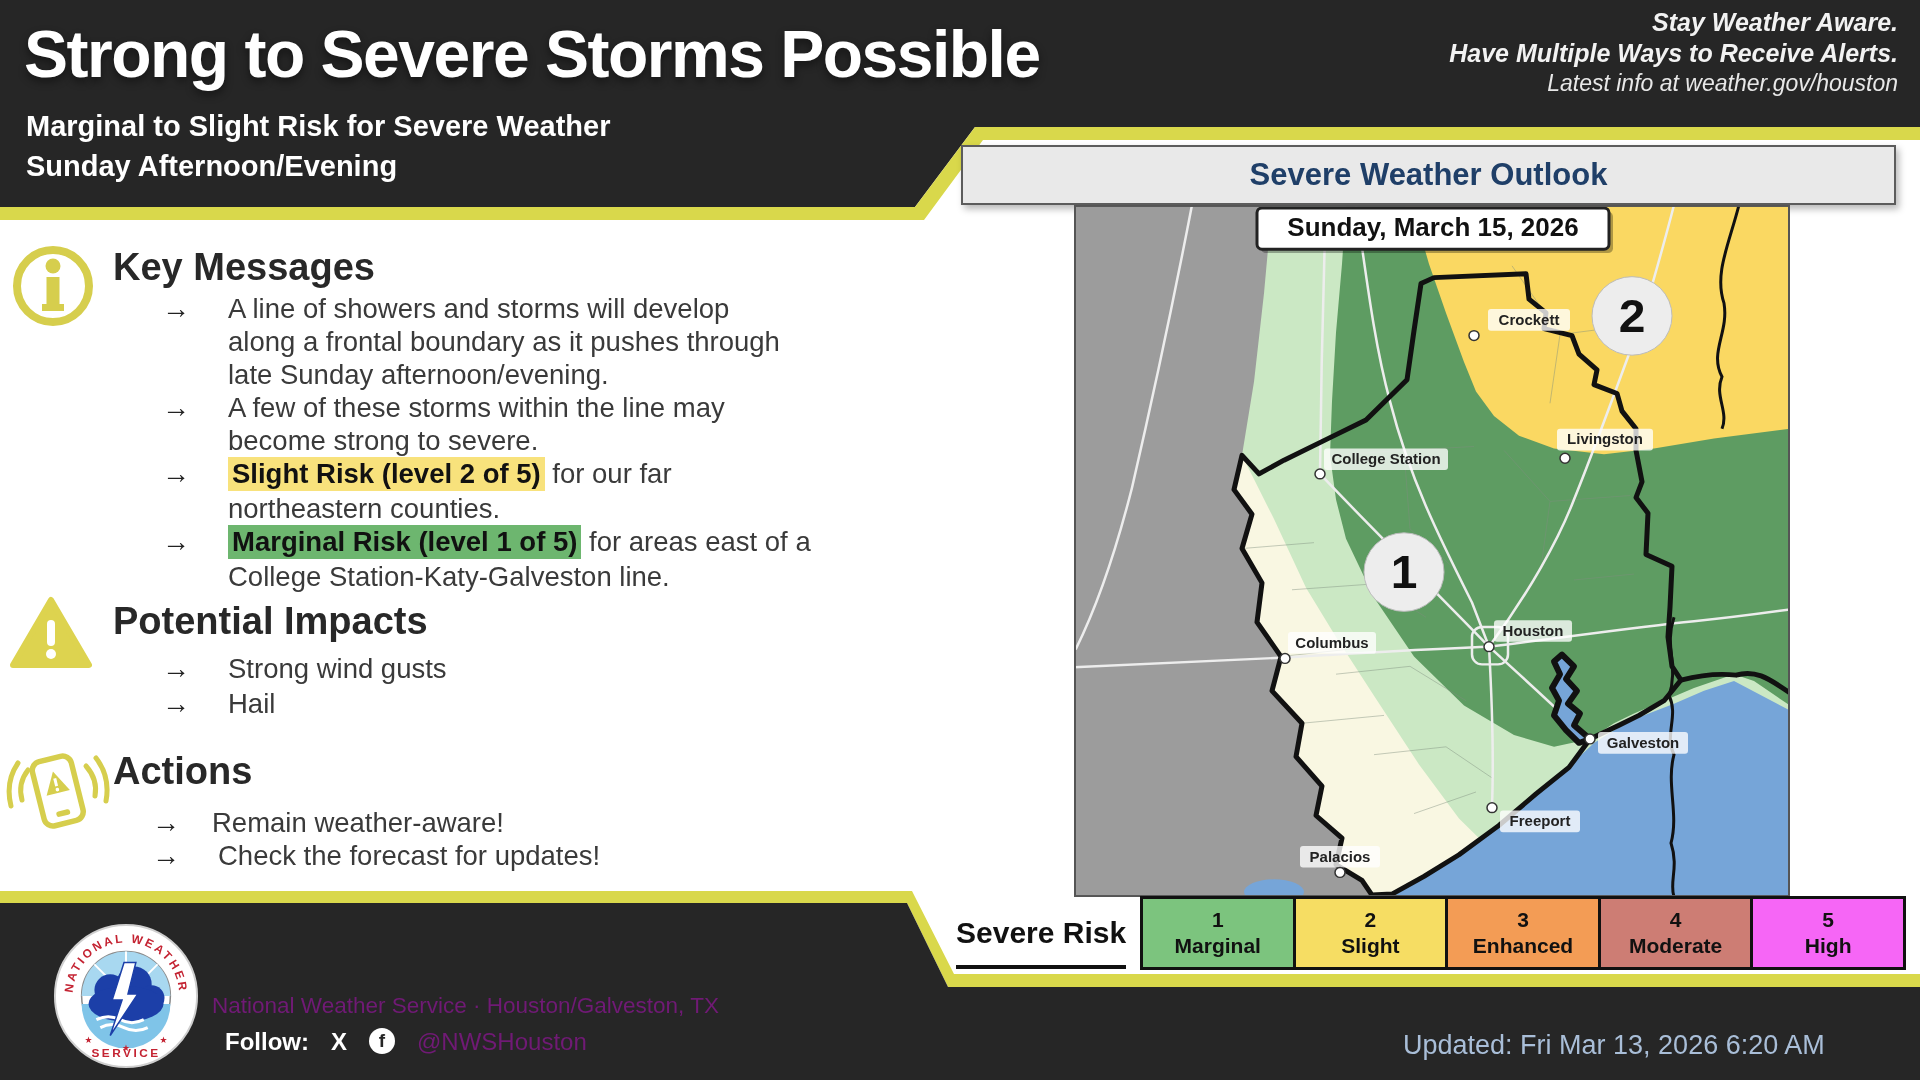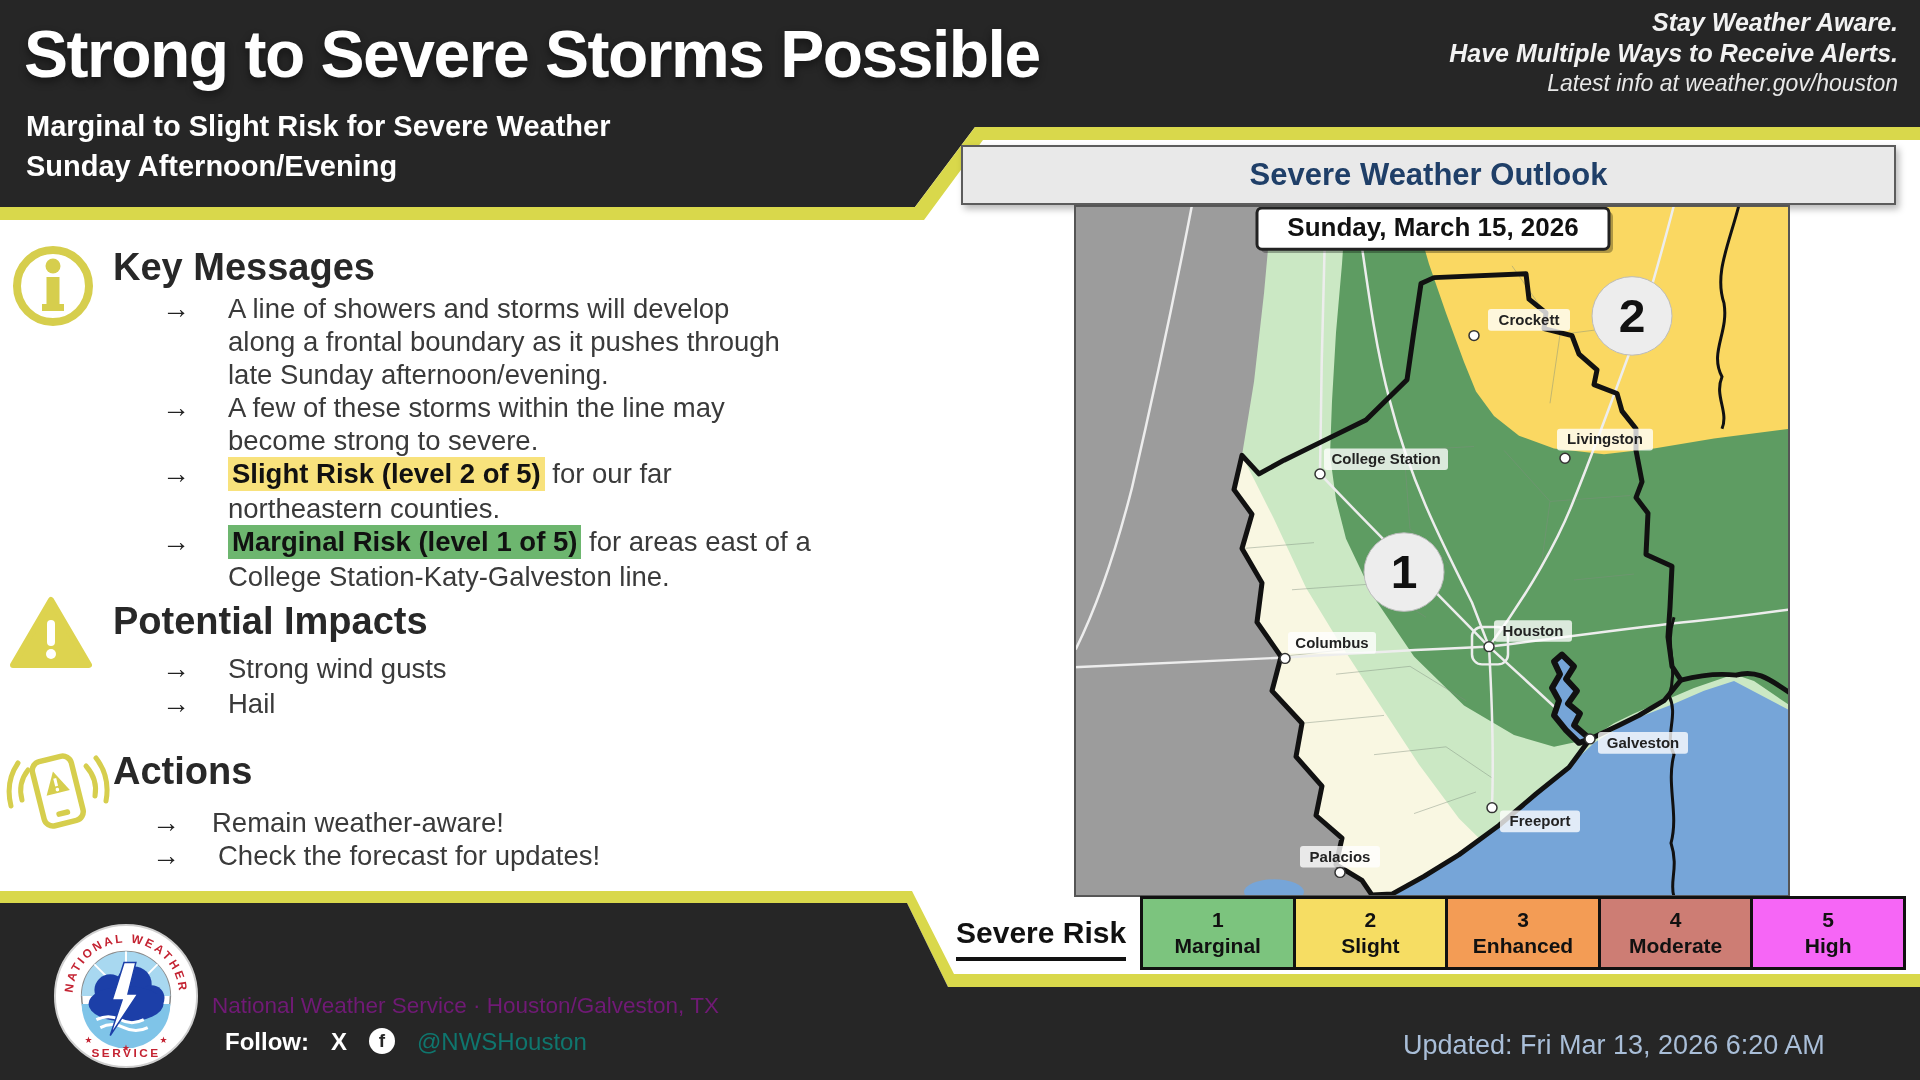--- a/index.html
+++ b/index.html
@@ -19,37 +19,37 @@
   .bullet-arrow{font-size:28px;font-weight:700;color:#222;line-height:33px;}
   .bline{font-size:27.5px;color:#3a3a3a;line-height:33px;white-space:nowrap;}
   .hl{font-weight:700;color:#111;padding:1px 4px 2px 4px;}
   
   .outlook-bar{left:961px;top:145px;width:935px;height:60px;background:#e9e9e9;
                border:2px solid #5c5c5c;box-sizing:border-box;display:flex;align-items:center;
                justify-content:center;box-shadow:3px 4px 7px rgba(0,0,0,.28);}
   .outlook-title{font-size:31px;font-weight:700;color:#1f3f68;}
   
   .severe-risk{left:956px;top:916px;font-size:30px;font-weight:800;color:#111;
-               border-bottom:4px solid #111;padding-bottom:7px;white-space:nowrap;}
+               border-bottom:4px solid #111;padding-bottom:15px;white-space:nowrap;}
   .legend-row{left:1140px;top:896px;width:766px;height:74px;display:flex;}
   .legend-cell{flex:1;border:3px solid #111;box-sizing:border-box;display:flex;flex-direction:column;
                align-items:center;justify-content:center;line-height:1.25;}
   .legend-cell + .legend-cell{margin-left:-3px;}
   .legend-num{font-size:21px;font-weight:700;color:#111;}
   .legend-name{font-size:21px;font-weight:700;color:#111;}
   
   .site-line{left:240px;top:938px;color:#fff;font-size:31px;white-space:nowrap;}
   .site-line b{font-weight:800;}
   .org-line{left:212px;top:993px;color:#701a75;font-size:22.5px;white-space:nowrap;}
   .follow-line{left:225px;top:1028px;color:#fff;font-size:24px;font-weight:700;white-space:nowrap;
                display:flex;align-items:flex-start;gap:22px;}
   .x-icon{font-weight:900;font-size:24px;color:#fff;}
   .fb-icon{width:26px;height:26px;border-radius:50%;background:#fff;color:#262626;font-weight:800;
            font-size:19px;display:inline-flex;align-items:center;justify-content:center;}
-  .handle{color:#0f766e;font-weight:400;}
+  .handle{color:#701a75;font-weight:400;}
   .updated{left:1375px;top:1030px;font-size:27px;color:#a9bed8;white-space:nowrap;margin-left:28px;}
 </style>
 </head>
 <body>
 
 <div id="stage">
 
   <svg class="abs" width="1920" height="1080" viewBox="0 0 1920 1080" style="left:0;top:0;">
     <polygon points="0,0 1920,0 1920,127 975,127 915,207 0,207" fill="#262626"></polygon>
     <polygon points="0,207 915,207 975,127 1920,127 1920,140 983,140 924,220 0,220" fill="#d9d84b"></polygon>

